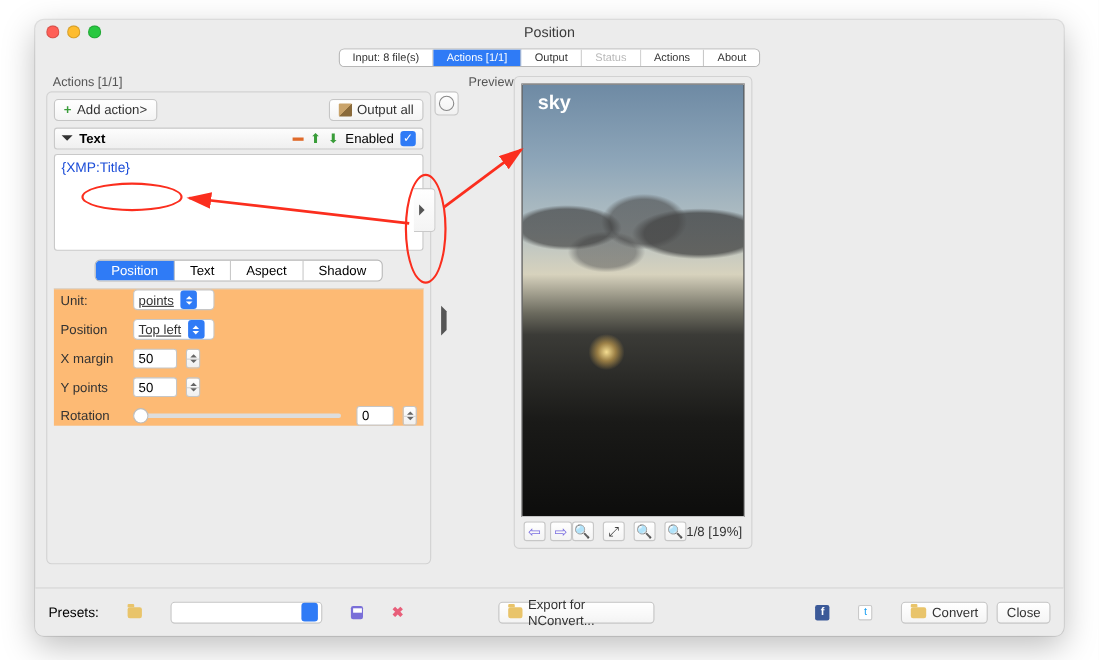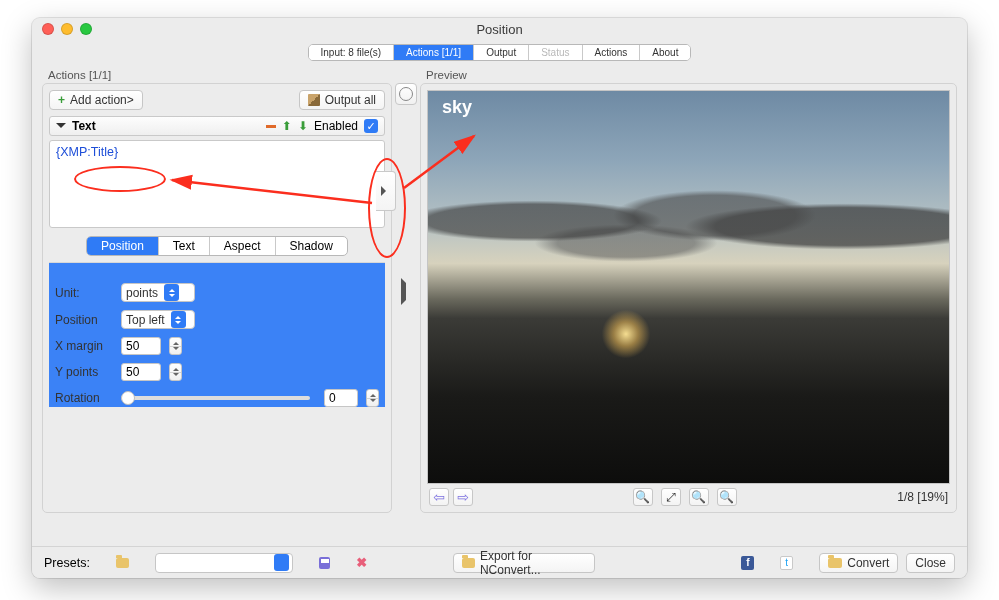--- a/index.html
+++ b/index.html
@@ -61,26 +61,26 @@
   background:linear-gradient(#fff,#f4f4f4); border:1px solid #c9c9c9; border-left:none;
   border-radius:0 4px 4px 0; display:flex; align-items:center; justify-content:center;
 }
 
 .subtabs { display:flex; justify-content:center; margin: 8px 0 6px; }
 .subseg { display:flex; border:1px solid #b8b8b8; border-radius:5px; overflow:hidden; background:#fff; font-size:12px; }
 .subseg .sbtn { padding:2px 14px; border-right:1px solid #c9c9c9; }
 .subseg .sbtn:last-child { border-right:none; }
 .subseg .sbtn.active { background:#2f7bf6; color:#fff; }
 
-.form { background:#3b82f6; border-top:1px solid #d8d8d8; padding: 20px 6px 0; font-size:12px; color:#333; }
+.form { background:#fdba74; border-top:1px solid #d8d8d8; padding: 0 6px 0; font-size:12px; color:#333; }
 .frow { display:flex; align-items:center; gap:8px; margin-bottom:8px; }
 .frow label { width:58px; text-align:left; }
 .select {
   background:#fff; border:1px solid #c6c6c6; border-radius:4px; padding:0 4px;
-  height:19px; display:inline-flex; align-items:center; font-size:12px; min-width:74px; position:relative;
+  height:19px; display:inline-flex; align-items:center; font-size:12px; min-width:74px; position:relative;text-decoration:underline;
 }
 .select .caps {
   width:15px; height:17px; margin-left:6px; border-radius:3px;
   background:#2f7bf6; display:flex; flex-direction:column; align-items:center; justify-content:center;
 }
 .select .caps::before { content:""; border:3px solid transparent; border-bottom-color:#fff; margin-bottom:1px; }
 .select .caps::after  { content:""; border:3px solid transparent; border-top-color:#fff; margin-top:1px; }
 
 .num { width:40px; height:18px; border:1px solid #c6c6c6; border-radius:3px; background:#fff; font-size:12px; padding:0 4px; }
 .stepper { width:13px; height:18px; border:1px solid #c6c6c6; border-radius:3px; background:linear-gradient(#fff,#f0f0f0); display:flex; flex-direction:column; }
@@ -89,21 +89,21 @@
 .stepper .tri-up::before { content:""; border:3px solid transparent; border-bottom-color:#666; }
 .stepper .tri-dn::before { content:""; border:3px solid transparent; border-top-color:#666; }
 
 .slider { flex:1; height:4px; background:#ddd; border-radius:2px; position:relative; margin-right:6px; }
 .slider .knob { position:absolute; left:0; top:-5px; width:14px; height:14px; background:#fff; border:1px solid #bdbdbd; border-radius:50%; }
 
 .mid-col { width: 28px; display:flex; flex-direction:column; align-items:center; padding-top: 14px; gap:8px; }
 .mid-btn { width:22px; height:22px; background:linear-gradient(#fff,#f1f1f1); border:1px solid #c7c7c7; border-radius:4px; display:flex; align-items:center; justify-content:center; }
 .mid-caret { margin-top: 170px; }
 
-.right-col { flex:1; display:flex; flex-direction:column; }
+.right-col { flex:1; display:flex; flex-direction:row; }
 .right-col .group { height: 430px; display:flex; flex-direction:column; }
 
 .ba { display:flex; justify-content:center; margin-bottom:4px; }
 .ba .seg .sbtn { padding:1px 12px; }
 
 .preview {
   flex:1; background:#000; border:1px solid #c5c5c5; position:relative; overflow:hidden;
 }
 .sky-img {
   position:absolute; inset:0;
@@ -119,21 +119,21 @@
     radial-gradient(ellipse at 80% 45%, rgba(55,55,55,.7) 0 22%, transparent 27%),
     radial-gradient(ellipse at 38% 60%, rgba(80,80,80,.5) 0 15%, transparent 20%);
 }
 .overlay-text { position:absolute; left:14px; top:6px; color:#fff; font-size:18px; font-weight:600; font-family: Arial, sans-serif; }
 
 .pv-footer { display:flex; align-items:center; padding: 4px 2px 0; font-size:12px; color:#333; }
 .pv-footer .center { flex:1; display:flex; justify-content:center; gap:8px; }
 .tinybtn { width:20px; height:18px; border:1px solid #c7c7c7; border-radius:3px; background:linear-gradient(#fff,#f3f3f3); display:inline-flex; align-items:center; justify-content:center; }
 
 .footer {
-  position:absolute; left:0; right:0; bottom:0; height:32px;
+  position:absolute; left:0; right:0; bottom:0; height:44px;
   border-top:1px solid #d4d4d4; background:#ececec;
   display:flex; align-items:center; padding: 0 12px; gap:26px; font-size:12.5px;
 }
 .footer .presets-select {
   width:150px; height:20px; background:#fff; border:1px solid #c6c6c6; border-radius:4px;
   display:flex; align-items:center; justify-content:flex-end; padding-right:3px;
 }
 .footer .right { margin-left:auto; display:flex; gap:8px; align-items:center; }
 
 

